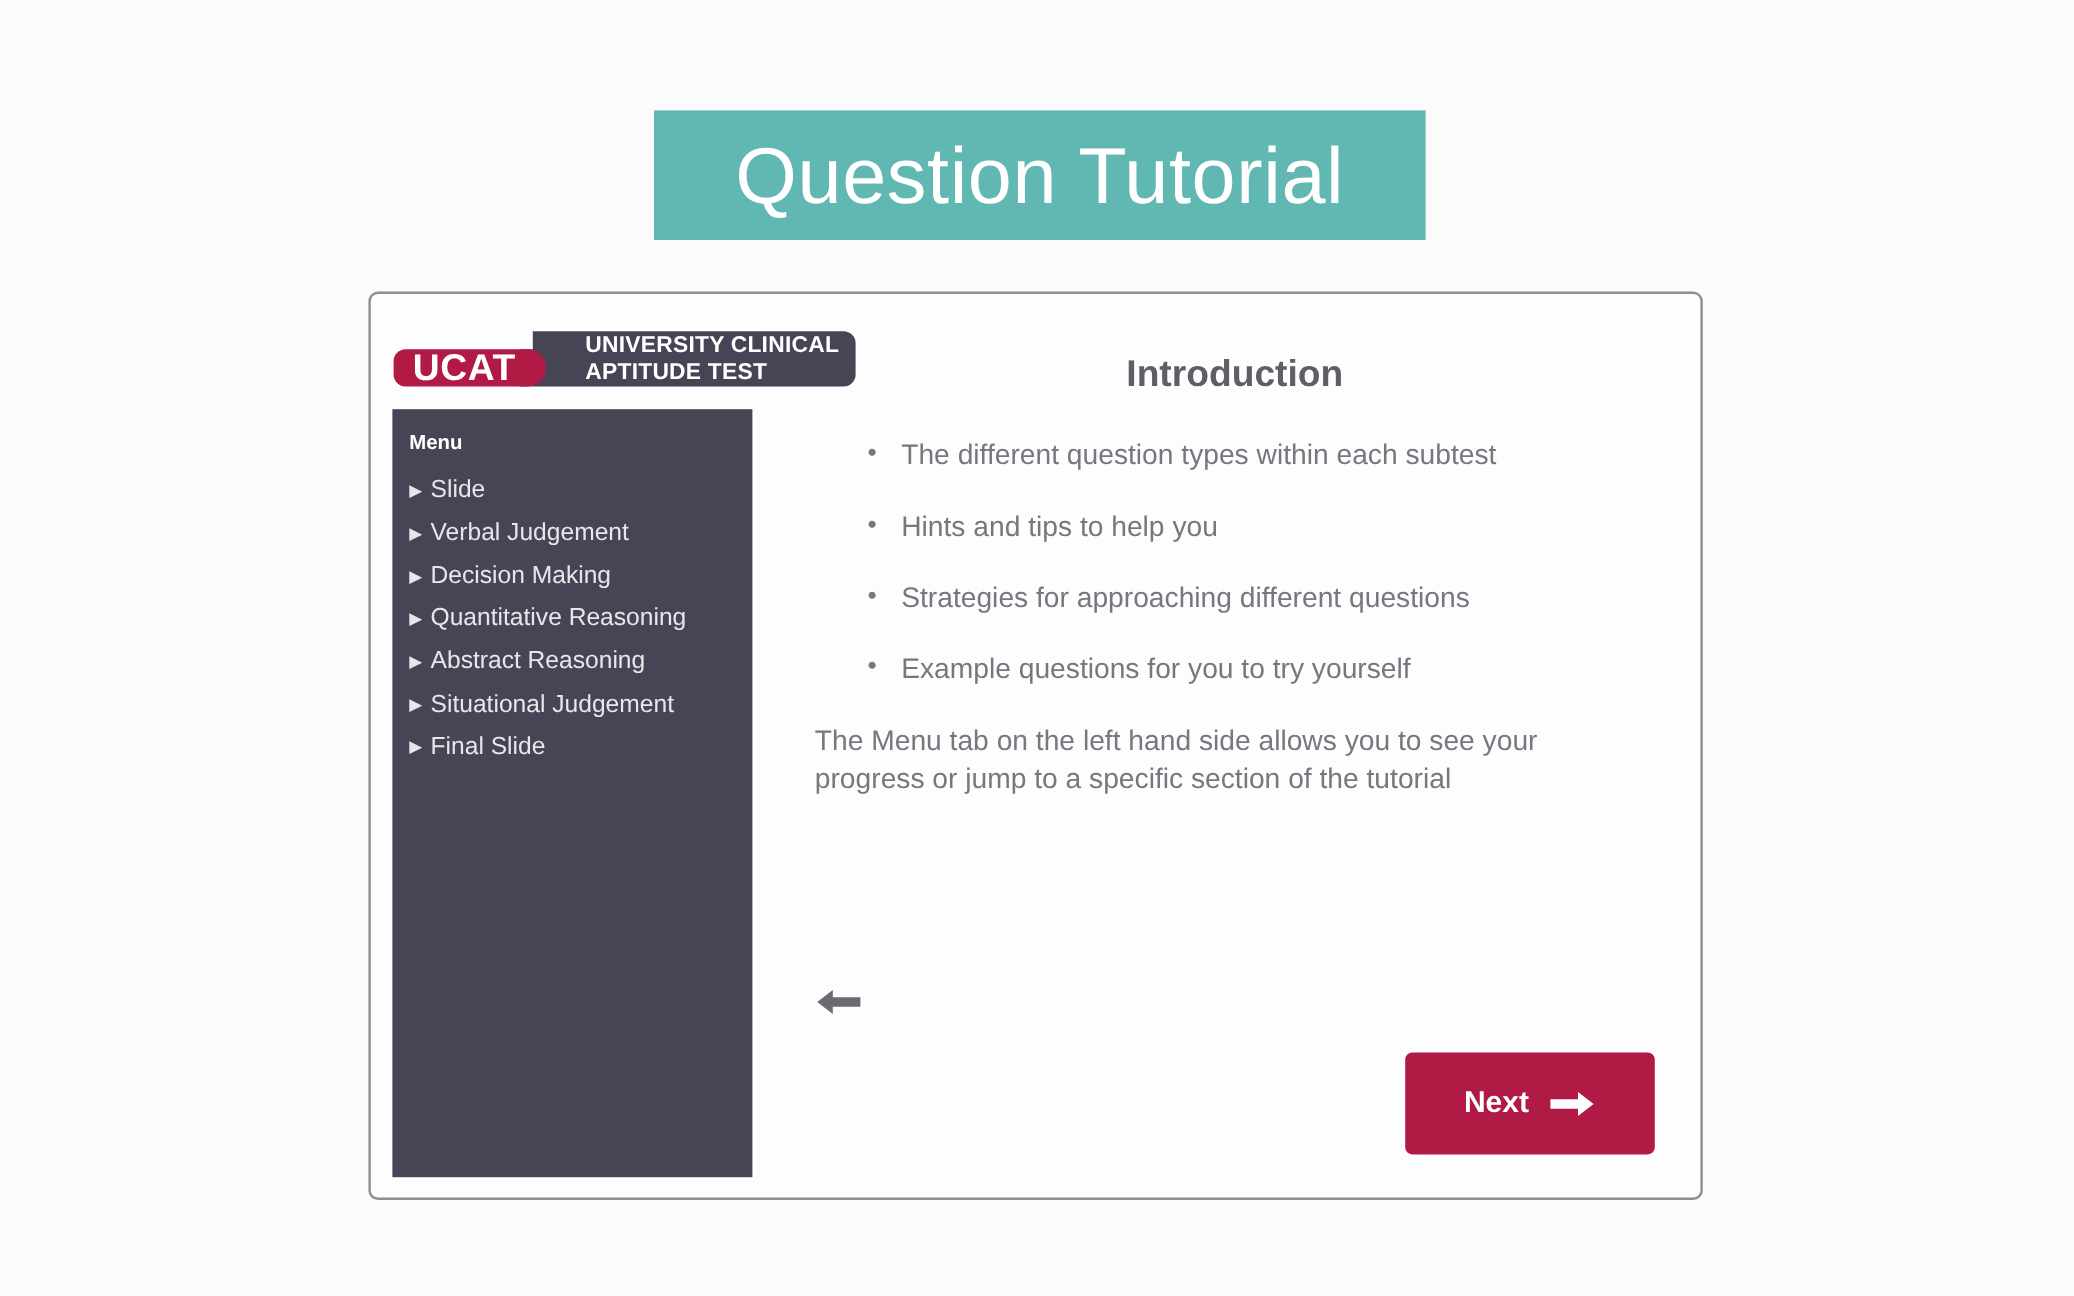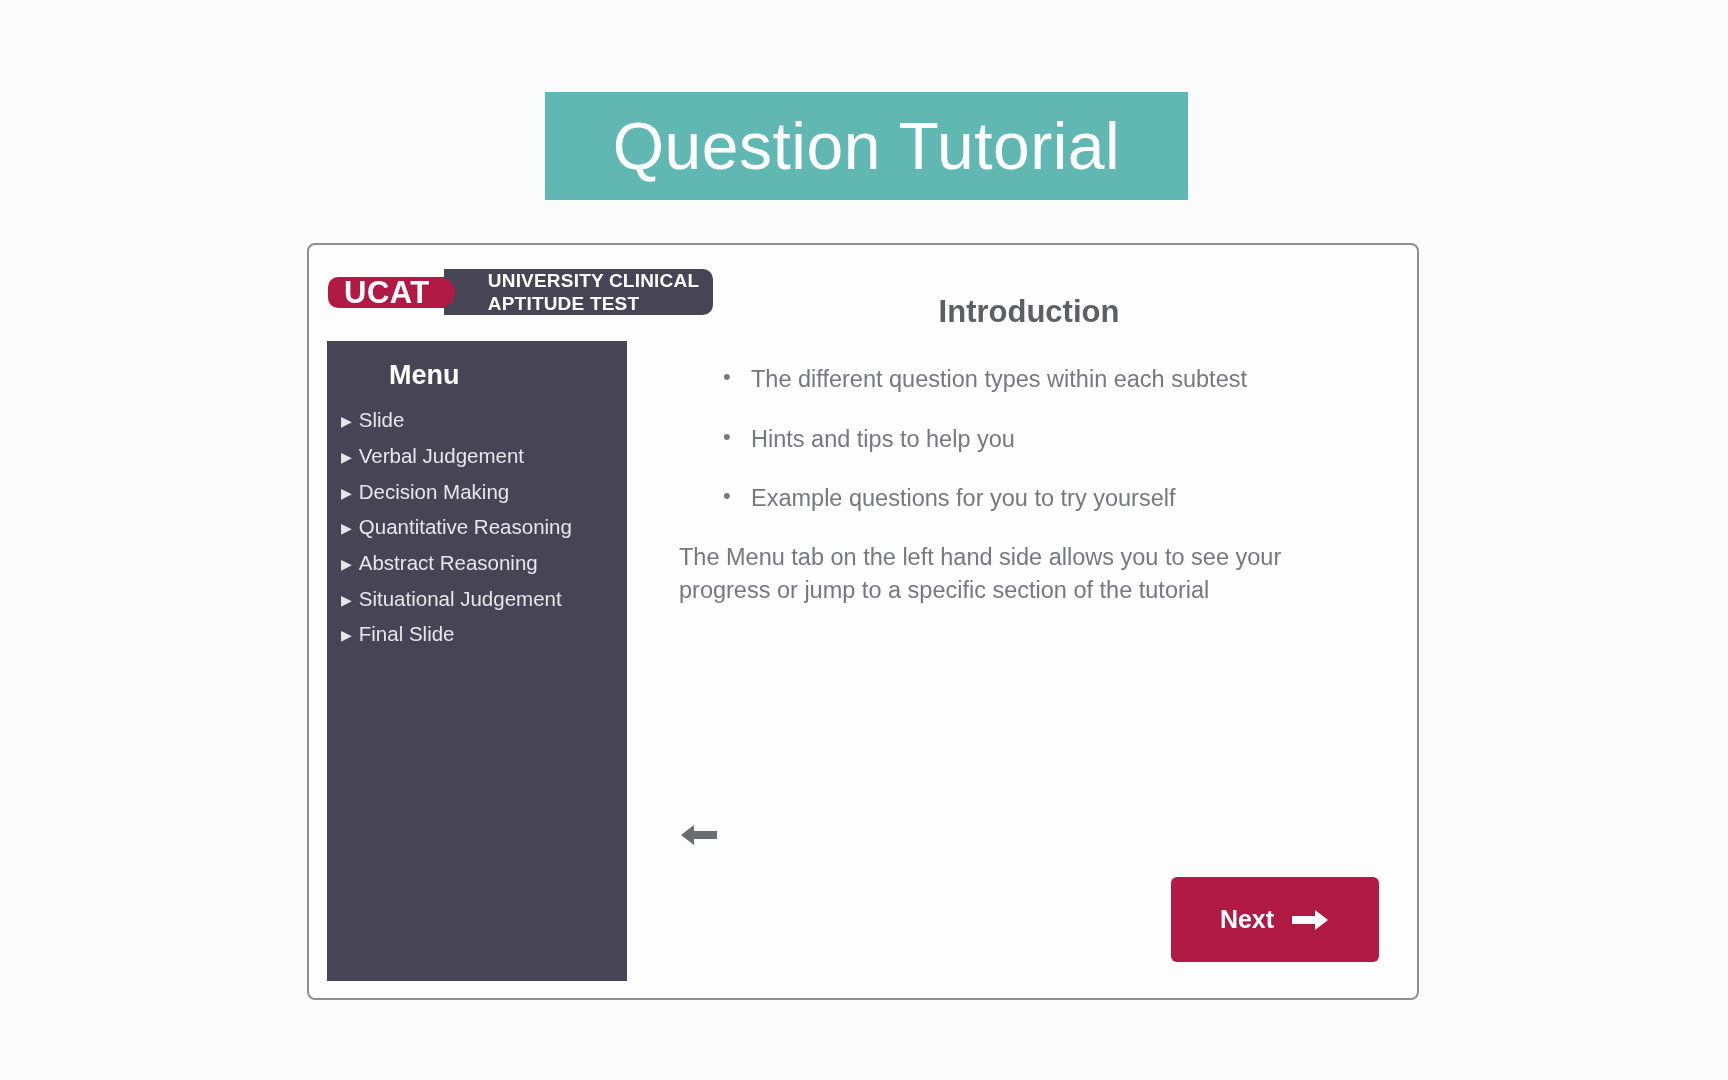--- a/index.html
+++ b/index.html
@@ -52,21 +52,21 @@
     border-radius: 8px;
   }
 
   
   .ucat-logo {
     position: absolute;
     left: 19px;
     top: 17px;
     height: 60px;
     display: flex;
-    align-items: center;
+    align-items: flex-end;
   }
   .ucat-logo-mark {
     background: #b01a44;
     border-radius: 10px 0 0 10px;
     display: flex;
     align-items: center;
     justify-content: center;
     padding: 0 14px 0 16px;
     position: relative;
     z-index: 2;
@@ -112,25 +112,24 @@
     position: absolute;
     left: 18px;
     top: 96px;
     width: 300px;
     height: 640px;
     background: #474455;
     padding: 18px 0 0 14px;
   }
   .menu-title {
     color: #ffffff;
-    font-size: 27px;
+    font-size: 17px;
     font-weight: bold;
     margin-bottom: 11px;
     line-height: 1.2;
-    margin-left: 48px;
   }
   .menu-item {
     display: flex;
     align-items: baseline;
     gap: 7px;
     padding: 5px 0;
     color: #e7e6ea;
     font-size: 20.5px;
     line-height: 1.25;
     cursor: pointer;
@@ -283,20 +282,21 @@
         <span>Final Slide</span>
       </div>
     </div>
 
     <div class="content">
       <div class="content-heading">Introduction</div>
 
       <ul class="content-list">
         <li class="content-list-item">The different question types within each subtest</li>
         <li class="content-list-item">Hints and tips to help you</li>
+        <li class="content-list-item">Strategies for approaching different questions</li>
         <li class="content-list-item">Example questions for you to try yourself</li>
       </ul>
 
       <p class="content-para-tail">The Menu tab on the left hand side allows you to see your progress or jump to a specific section of the tutorial</p>
 
       <div class="back-arrow">
         <svg width="40" height="28" viewBox="0 0 40 28">
           <path d="M2 14 L15 4 L15 10 L38 10 L38 18 L15 18 L15 24 Z" fill="#6b6b72"></path>
         </svg>
       </div>

